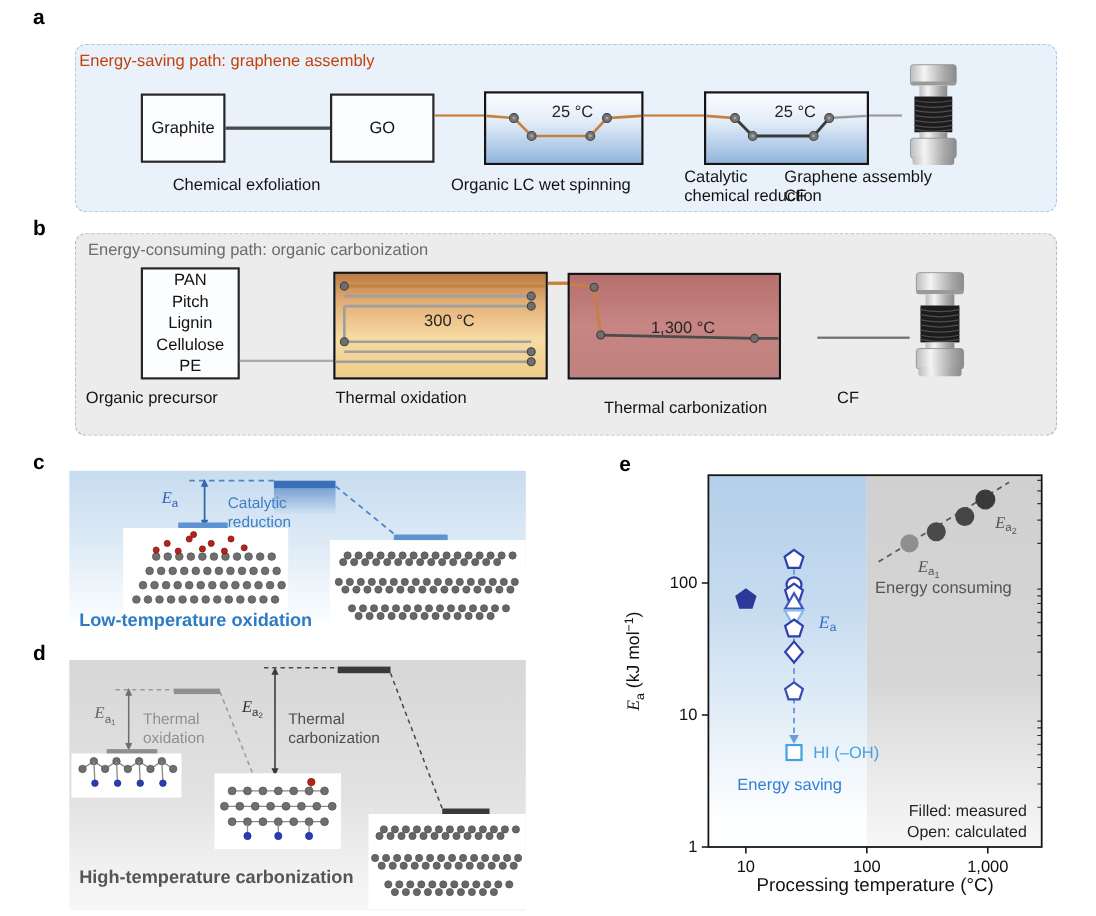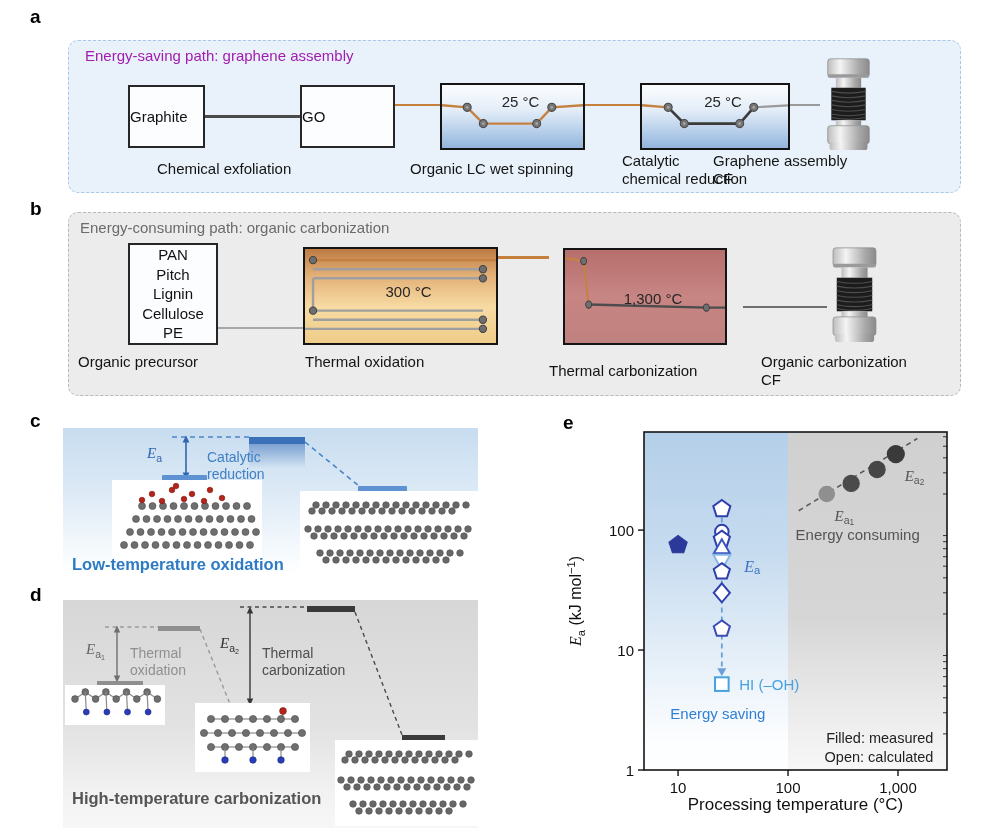--- a/index.html
+++ b/index.html
@@ -5,21 +5,21 @@
   * { box-sizing: border-box; margin: 0; padding: 0; }
   body { background: #fff; }
   .fig { position: relative; width: 996px; height: 833px; background: #fff;
          font-family: "Liberation Sans", sans-serif; color: #1a1a1a; overflow: hidden; }
   .letter { position: absolute; font-size: 19px; font-weight: 700; color: #000; }
   .ptitle { position: absolute; font-size: 15px; }
   .dashpanel { position: absolute; border: 1.5px dashed; border-radius: 10px; }
   .panel-a-bg { background: #e9f2fb; border-color: #a6c7e7; }
   .panel-b-bg { background: #ececec; border-color: #b9b9b9; }
   .box { position: absolute; border: 2px solid #262626; background: #fcfdff;
-         display: flex; align-items: center; justify-content: flex-start; font-size: 15px; color: #111; }
+         display: flex; align-items: center; justify-content: center; font-size: 15px; color: #111; }
   .bath { position: absolute; border: 2.5px solid #141414;
           background: linear-gradient(180deg,#fbfdfe 0%,#e3edf8 40%,#a3c1e4 88%,#93b4dc 100%); }
   .oven { position: absolute; border: 2.5px solid #141414;
           background: linear-gradient(180deg,#bd7a43 0%,#e2b077 28%,#f7dba3 62%,#efcc89 100%); }
   .kiln { position: absolute; border: 2.5px solid #141414;
           background: linear-gradient(180deg,#b66f6d 0%,#c78583 50%,#bf817f 100%); }
   .temp { position: absolute; left: 0; right: 0; text-align: center; font-size: 15px; color: #262626; padding-left: 16px; }
   .cap { position: absolute; font-size: 15px; line-height: 17.5px; color: #141414; }
   .hline { position: absolute; }
   .svgabs { position: absolute; inset: 0; width: 100%; height: 100%; }
@@ -61,21 +61,21 @@
       </linearGradient>
       <linearGradient id="cglow" x1="0" y1="0" x2="0" y2="1">
         <stop offset="0" stop-color="#3a70b8" stop-opacity="0.55"></stop>
         <stop offset="1" stop-color="#3a70b8" stop-opacity="0"></stop>
       </linearGradient>
     </defs>
   </svg>
 
   <div class="letter" style="left:30px;top:6px">a</div>
   <div class="dashpanel panel-a-bg" style="left:68px;top:40px;width:893px;height:153px"></div>
-  <div class="ptitle" style="left:85px;top:47px;color:#a21caf">Energy-saving path: graphene assembly</div>
+  <div class="ptitle" style="left:72px;top:47px;color:#c2410c">Energy-saving path: graphene assembly</div>
 
   <div class="box" style="left:128px;top:85px;width:77px;height:63px">
     <span>Graphite</span>
   </div>
   <div class="hline" style="left:205px;top:115px;width:95px;height:2.5px;background:#4a4a4a"></div>
   <div class="box" style="left:300px;top:85px;width:95px;height:63px">
     <span>GO</span>
   </div>
   <div class="hline" style="left:395px;top:103.5px;width:45px;height:2.5px;background:#c5803e"></div>
 
@@ -183,21 +183,21 @@
           <circle cx="8" cy="61" r="3.6" fill="#6e6e6e" stroke="#424242"></circle>
         <circle cx="177" cy="70" r="3.6" fill="#6e6e6e" stroke="#424242"></circle>
           <circle cx="177" cy="79" r="3.6" fill="#6e6e6e" stroke="#424242"></circle>
       </g>
     </svg>
     <div class="temp" style="top:34px">300 °C</div>
   </div>
 
   <div class="hline" style="left:498px;top:256px;width:51px;height:2.5px;background:#c5803e"></div>
 
-  <div class="kiln" style="left:563px;top:248px;width:164px;height:97px">
+  <div class="kiln" style="left:516px;top:248px;width:194px;height:97px">
     <svg class="svgabs" viewBox="0 0 189 92" preserveAspectRatio="none">
       <path d="M0,8 L22,11 L28,54" fill="none" stroke="#c5813f" stroke-width="2.4"></path>
       <path d="M28,54 L167,57 H189" fill="none" stroke="#4c4c4c" stroke-width="2.4"></path>
       <g>
         <circle cx="22" cy="11" r="3.6" fill="#6e6e6e" stroke="#3c3c3c"></circle>
         <circle cx="28" cy="54" r="3.6" fill="#6e6e6e" stroke="#3c3c3c"></circle>
         <circle cx="167" cy="57" r="3.6" fill="#6e6e6e" stroke="#3c3c3c"></circle>
       </g>
     </svg>
     <div class="temp" style="top:40px">1,300 °C</div>
@@ -221,21 +221,20 @@
     </g>
     <rect x="16" y="70" width="28" height="6" fill="url(#met)"></rect>
     <rect x="7" y="76" width="46" height="20" rx="3" fill="url(#met)" stroke="#8a8a8a" stroke-width="0.8"></rect>
     <rect x="9" y="94" width="42" height="9" rx="3" fill="url(#met)"></rect>
   </svg>
 
   <div class="cap" style="left:305px;top:353px;width:190px">Thermal oxidation</div>
   <div class="cap" style="left:78px;top:353px;width:190px">Organic precursor</div>
   <div class="cap" style="left:549px;top:362px;width:194px">Thermal carbonization</div>
   <div class="cap" style="left:761px;top:353px;width:190px">
-    <span style="display:block">Organic carbonization</span>
     <span style="display:block">CF</span>
   </div>
 
   <div class="letter" style="left:30px;top:410px">c</div>
   <div class="cbg" style="left:63px;top:428px;width:415px;height:145px"></div>
   <svg style="position:absolute;left:63px;top:428px" width="415" height="145" viewBox="0 0 415 145">
     <line x1="109" y1="9" x2="186" y2="9" stroke="#4a86c8" stroke-width="1.6" stroke-dasharray="5,4"></line>
     <g fill="#2f66b0">
       <line x1="123" y1="11" x2="123" y2="47" stroke="#2f66b0" stroke-width="1.6"></line>
       <polygon points="123,7.5 119.6,14.5 126.4,14.5"></polygon>

